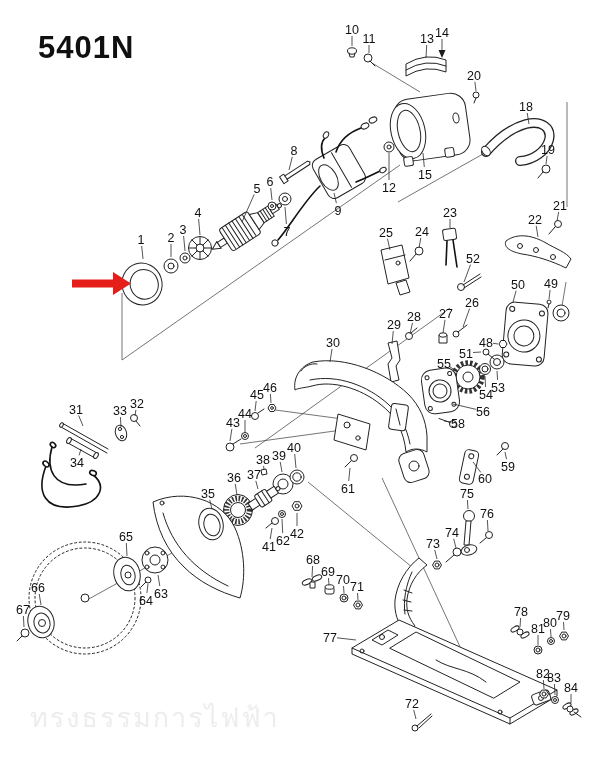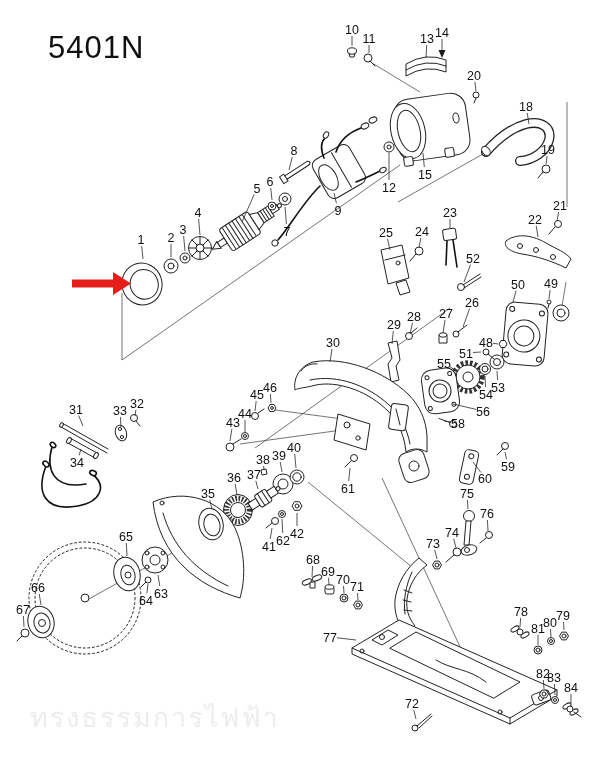--- a/index.html
+++ b/index.html
@@ -1,18 +1,18 @@
 <!DOCTYPE html>
 <html><head>
 <meta charset="utf-8">
 <style>
   html,body{margin:0;padding:0;background:#fff;}
   #stage{position:relative;width:600px;height:768px;background:#fff;overflow:hidden;
          font-family:"Liberation Sans", sans-serif;}
-  #model-title{position:absolute;left:48px;top:30px;font-size:31px;font-weight:normal;
+  #model-title{position:absolute;left:38px;top:30px;font-size:31px;font-weight:bold;
                letter-spacing:1px;color:#0b0b0b;}
   #watermark{position:absolute;left:30px;top:696px;font-size:27px;color:#ededed;
              letter-spacing:2px;}
   svg{position:absolute;left:0;top:0;}
   .art{stroke:#232323;stroke-width:1;fill:none;stroke-linejoin:round;stroke-linecap:round;}
   .artw{stroke:#232323;stroke-width:1;fill:#ffffff;stroke-linejoin:round;}
   .leader{stroke:#2a2a2a;stroke-width:0.8;}
   .gline{stroke:#3a3a3a;stroke-width:0.7;}
   .plabel{font-family:"Liberation Sans",sans-serif;font-size:12.5px;fill:#101010;
           text-anchor:middle;}

